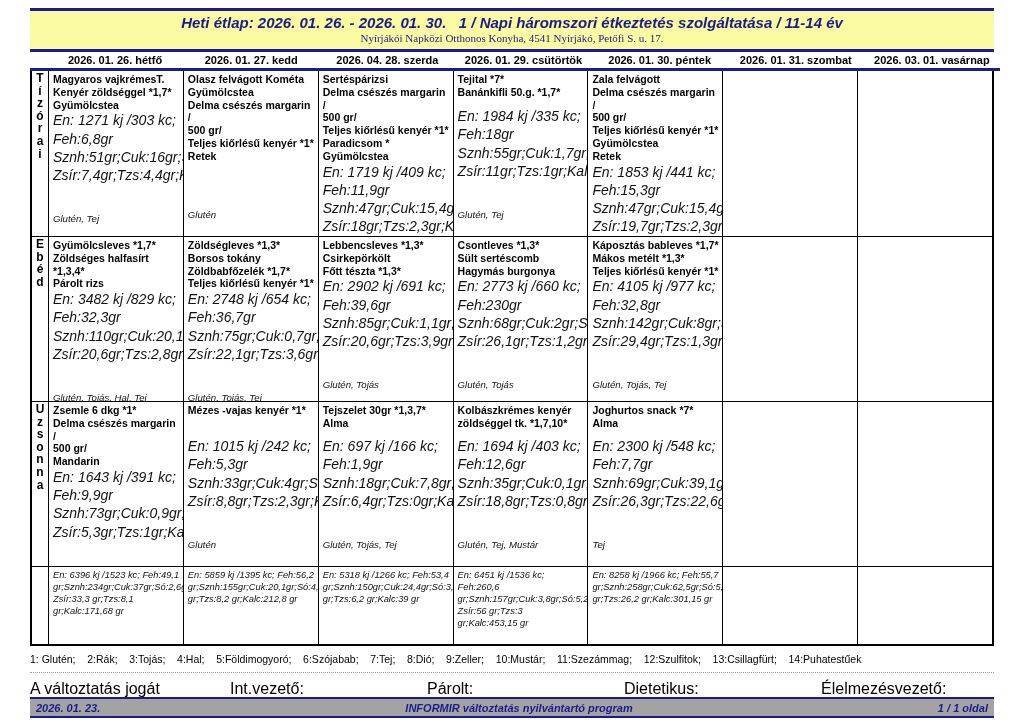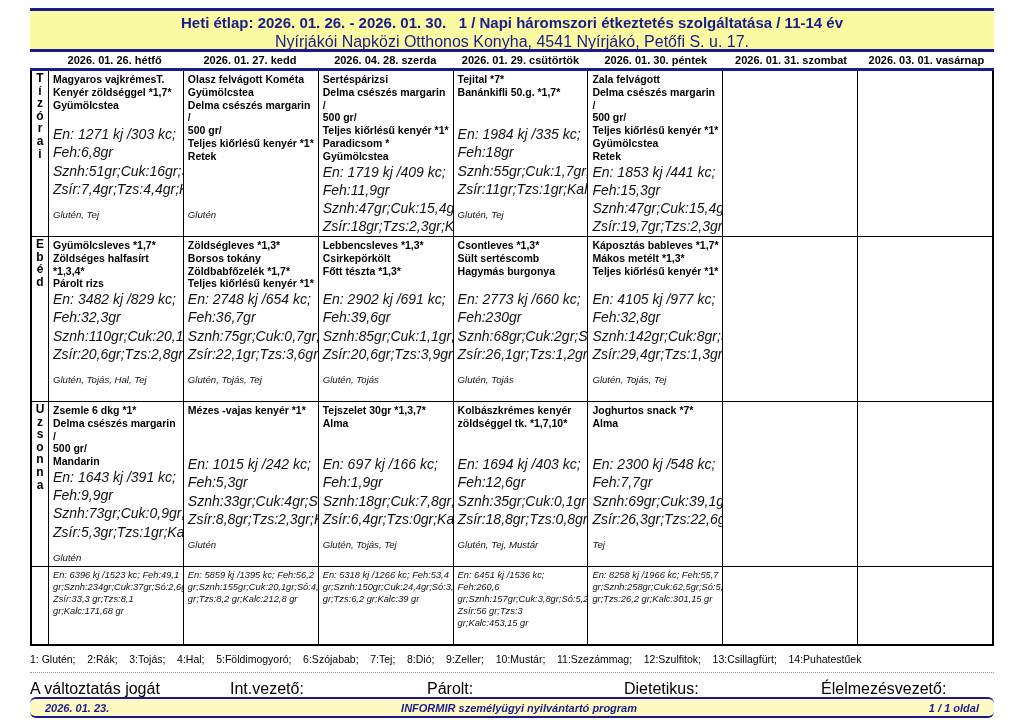--- a/index.html
+++ b/index.html
@@ -15,31 +15,31 @@
 
   
   .title-band {
     position: absolute; left: 30px; right: 30px; top: 8px; height: 44px;
     background: #fafaa2;
     border-top: 3px solid #1b1b8e;
     border-bottom: 3px solid #1b1b8e;
     text-align: center;
   }
   .title-band .title {
-    font-weight: bold; 
+    font-weight: bold; font-style: italic;
     color: #1b1b8e; font-size: 15px; line-height: 1.2;
     padding-top: 3px; white-space: pre;
   }
   .title-band .subtitle {
-    color: #1b1b8e; font-size: 16px; line-height: 1.2;
+    color: #1b1b8e; font-size: 11px; line-height: 1.2; font-family: Liberation Serif, serif;
   }
 
   
   .day-header {
-    position: absolute; left: 30px; right: 30px; top: 52px; height: 19px;
+    position: absolute; left: 30px; right: 24px; top: 52px; height: 19px;
     display: flex;
     border-bottom: 3px solid #1b1b8e;
     font-weight: bold; font-size: 11px;
     align-items: center;
   }
   .day-header .spacer { width: 17px; }
   .day-header .day-col { flex: 1; text-align: center; white-space: nowrap; overflow: hidden; }
 
   
   .menu-table {
@@ -70,21 +70,21 @@
     font-weight: bold; font-size: 10.5px; line-height: 1.22;
     white-space: pre-line;
   }
   .grow { flex: 1; }
   .nutri-lines {
     font-style: italic; font-size: 14px; line-height: 1.3;
     color: #111; white-space: pre-line;
   }
   .allergen-line {
     font-style: italic; font-size: 9.6px; color: #111;
-    margin-top: 11px; margin-bottom: 16px; min-height: 11px;
+    margin-top: 29px; margin-bottom: 16px; min-height: 11px;
   }
   .totals-text {
     font-style: italic; font-size: 9.3px; line-height: 1.3; color: #111;
   }
 
   
   .legend {
     position: absolute; left: 30px; right: 30px; top: 653px;
     font-size: 10.5px; white-space: pre-wrap;
   }
@@ -93,27 +93,26 @@
     border-top: 1px dotted #999;
     padding-top: 7px;
     display: flex; font-size: 16px;
   }
   .signature-row .sig-note { width: 200px; }
   .signature-row .sig-item { width: 197px; }
   .signature-row .sig-item:last-child { width: auto; }
 
   .footer-bar {
     position: absolute; left: 30px; right: 30px; top: 697px; height: 21px;
-    background: #fef9c3;
+    background: #a3a3a3;
     border-top: 2px solid #1b1b8e;
     border-bottom: 2px solid #1b1b8e;
     display: flex; align-items: center;
     font-weight: bold; font-style: italic; font-size: 11px; color: #1b1b8e;
-    padding: 0 15px;
-    border-radius: 6px;
+    padding: 0 6px;
   }
   .footer-bar .f-left { flex: 0 0 auto; }
   .footer-bar .f-center { flex: 1; text-align: center; }
   .footer-bar .f-right { flex: 0 0 auto; }
 </style>
 </head>
 <body>
 
 <div class="page">
 
@@ -348,17 +347,17 @@
   <div class="signature-row">
     <div class="sig-note">A változtatás jogát fenntartjuk.</div>
     <div class="sig-item">Int.vezető:</div>
     <div class="sig-item">Párolt:</div>
     <div class="sig-item">Dietetikus:</div>
     <div class="sig-item">Élelmezésvezető:</div>
   </div>
 
   <div class="footer-bar">
     <div class="f-left">2026. 01. 23.</div>
-    <div class="f-center">INFORMIR személyügyi nyilvántartó program</div>
+    <div class="f-center">INFORMIR változtatás nyilvántartó program</div>
     <div class="f-right">1 / 1 oldal</div>
   </div>
 
 </div>
 
 </body></html>

